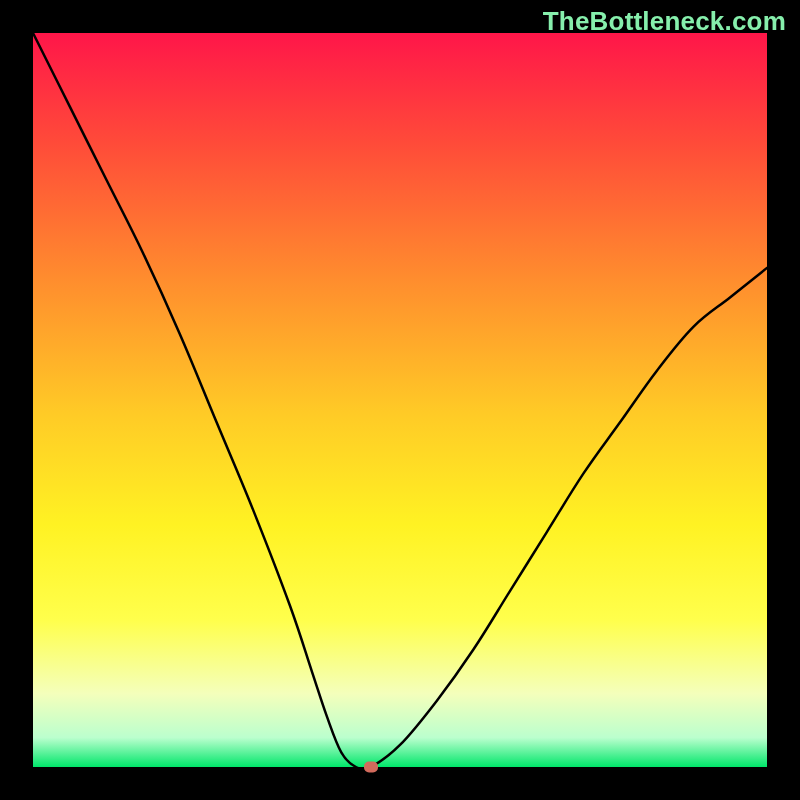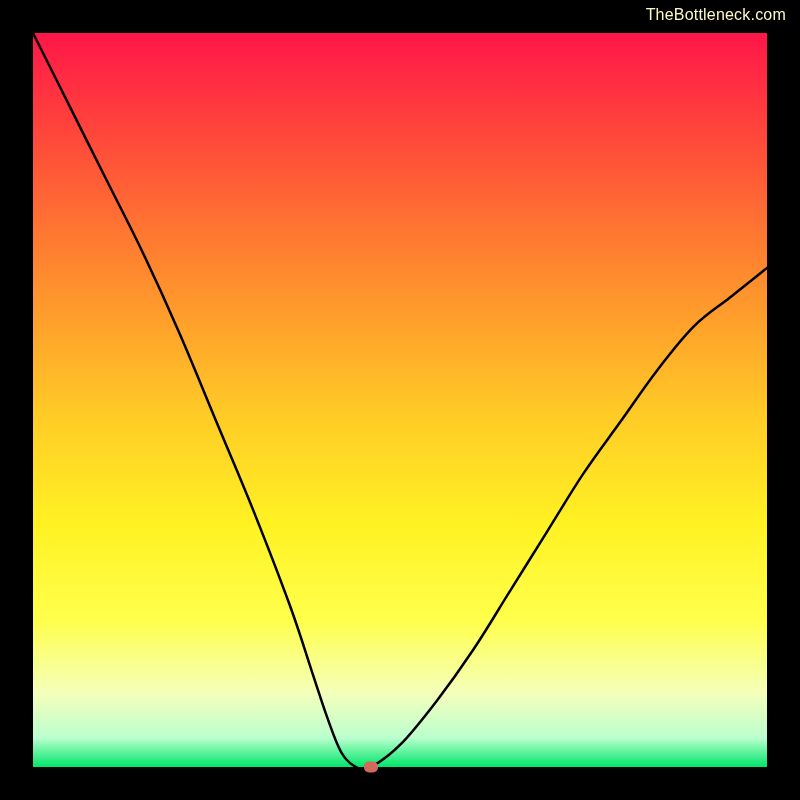--- a/index.html
+++ b/index.html
@@ -8,23 +8,23 @@
     position: relative;
     width: 800px;
     height: 800px;
     background: #000;
   }
   .watermark {
     position: absolute;
     top: 6px;
     right: 14px;
     font-family: Arial, Helvetica, sans-serif;
-    font-size: 16px;
-    font-weight: normal;
-    color: #fef9c3;
+    font-size: 26px;
+    font-weight: bold;
+    color: #86efac;
     letter-spacing: 0.2px;
     z-index: 10;
   }
   .plot-area {
     position: absolute;
     left: 33px;
     top: 33px;
     width: 734px;
     height: 734px;
     background: linear-gradient(to bottom,

